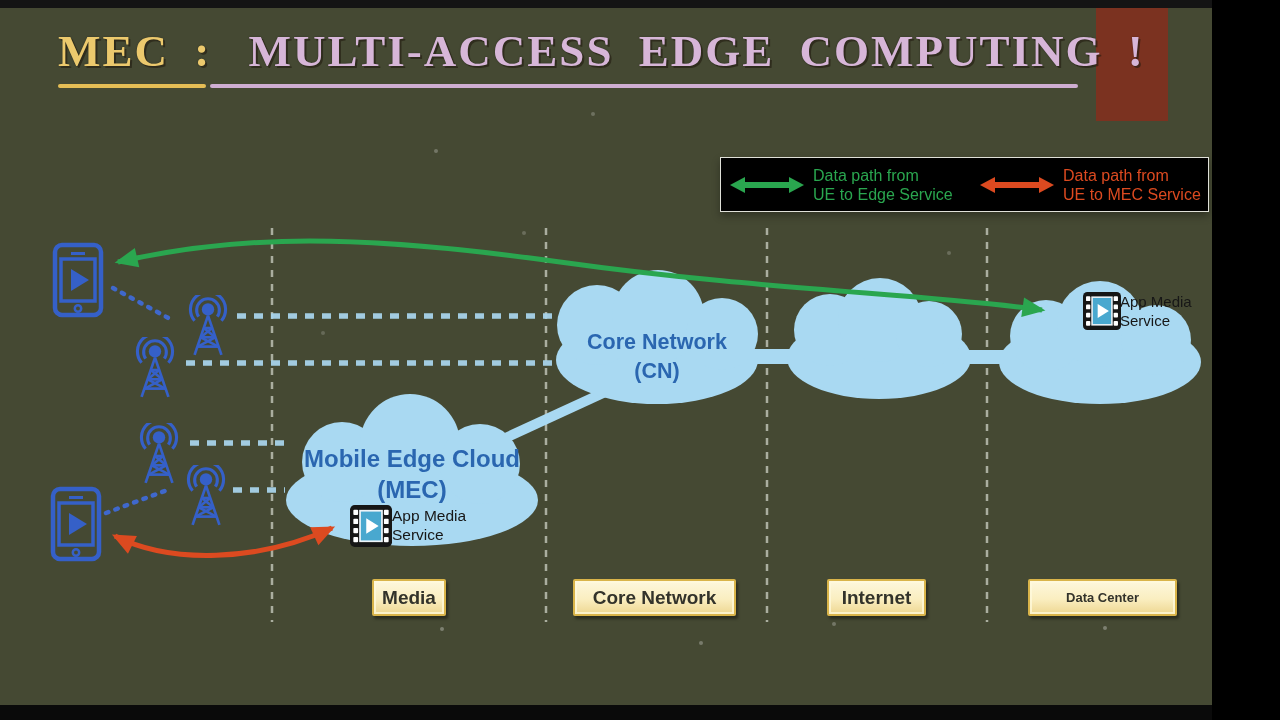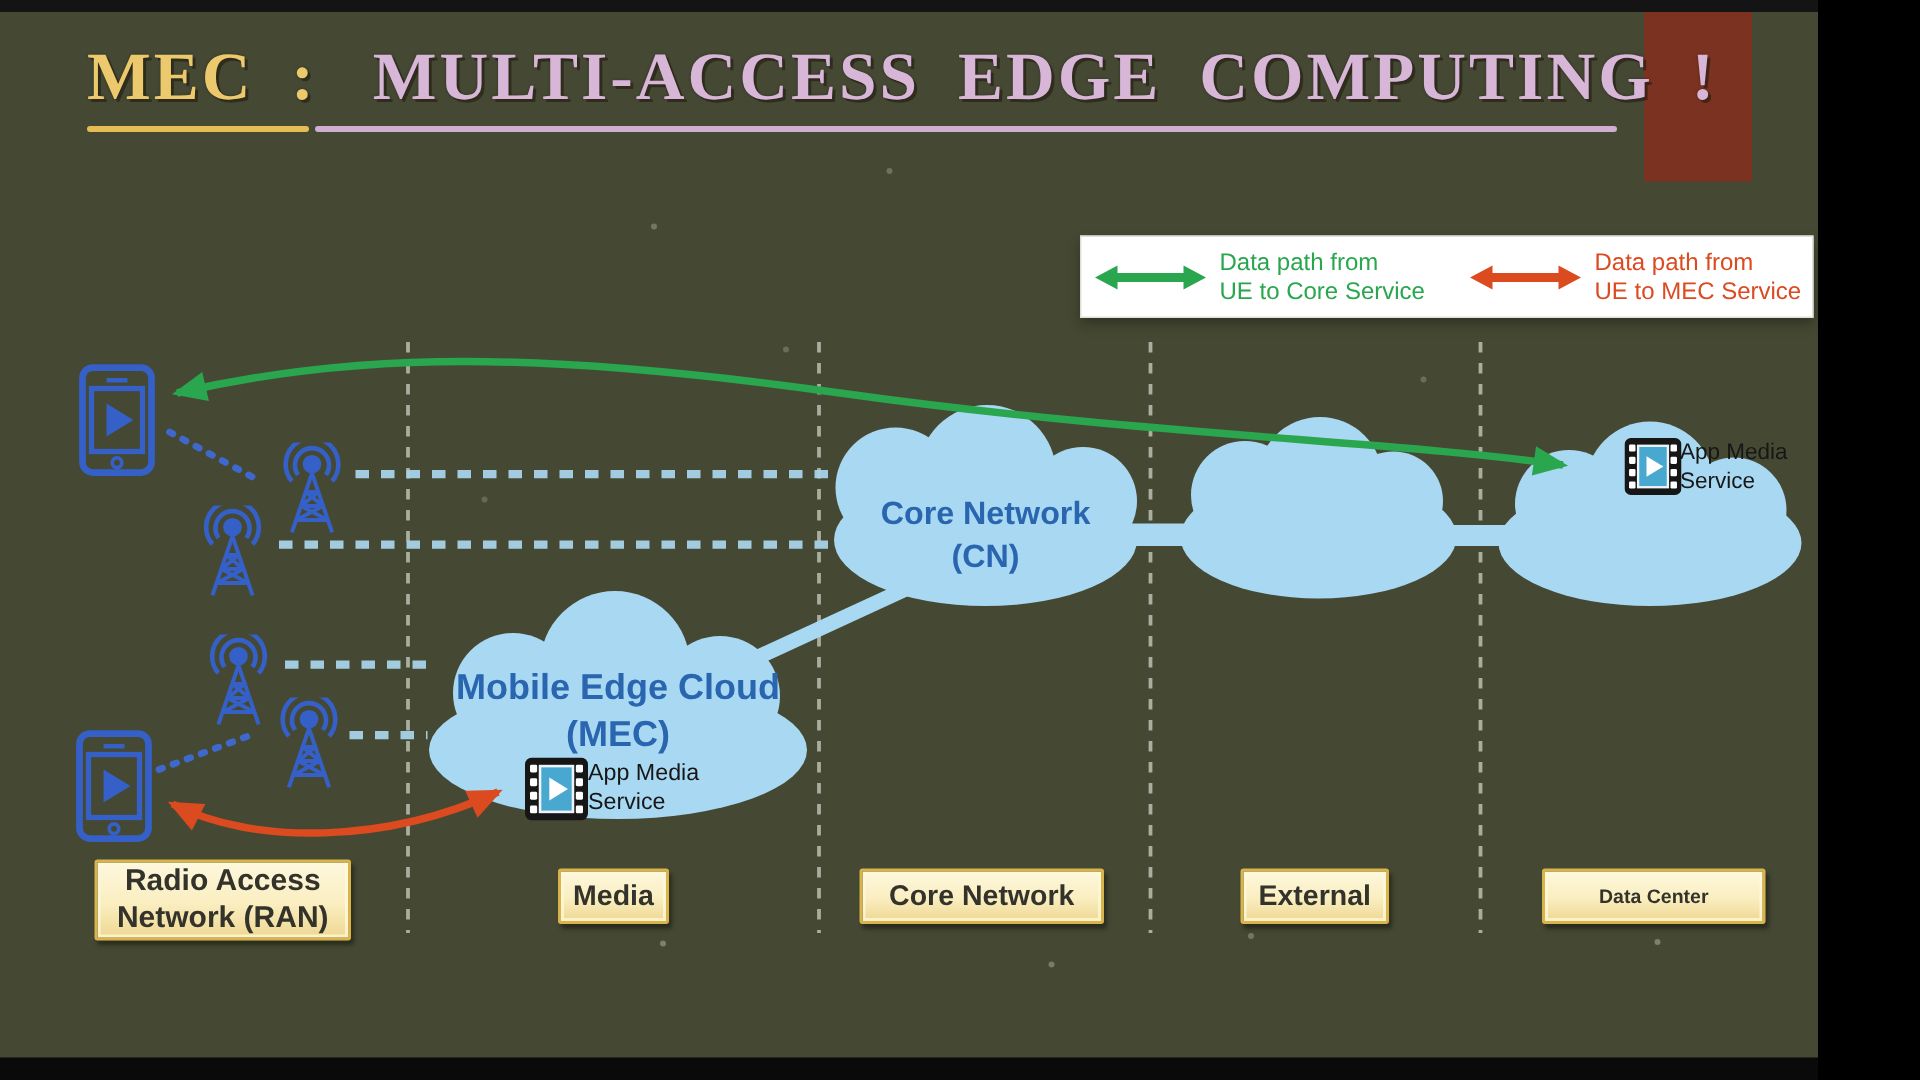--- a/index.html
+++ b/index.html
@@ -54,21 +54,21 @@
   .svc-cloud-icon{left:1083px;top:292px;}
   .svc-cloud-text{left:1120px;top:292px;width:98px;}
   
   .device{position:absolute;}
   .phone-top{left:52px;top:242px;}
   .phone-bottom{left:50px;top:486px;}
   .ant1{left:181px;top:295px;} .ant2{left:128px;top:337px;}
   .ant3{left:132px;top:423px;} .ant4{left:179px;top:465px;}
   
   .legend{position:absolute;left:720px;top:157px;width:489px;height:55px;
-          background:#ffffff;border:1px solid #dfe0d8;box-sizing:border-box;
+          background:#000000;border:1px solid #dfe0d8;box-sizing:border-box;
           box-shadow:0 4px 8px rgba(0,0,0,.3);display:flex;align-items:center;}
   .legend-item{display:flex;align-items:center;}
   .legend-item.first{margin-left:8px;width:250px;}
   .legend-text{font-size:16px;line-height:19px;margin-left:8px;}
   .legend-text.green{color:#2aa64f;}
   .legend-text.red{color:#dc4a20;}
   
   .zone{position:absolute;display:flex;flex-direction:column;align-items:center;justify-content:center;
         background:linear-gradient(180deg,#fdf7dd 0%,#faeec0 55%,#eed792 100%);
         border:2px solid #d9b44a;box-sizing:border-box;border-radius:2px;
@@ -165,21 +165,21 @@
 
   <div class="legend">
     <div class="legend-item first">
       <svg width="76" height="20" viewBox="0 0 76 20">
         <line x1="12" y1="10" x2="64" y2="10" stroke="#2aa64f" stroke-width="6"></line>
         <polygon points="16,2 1,10 16,18" fill="#2aa64f"></polygon>
         <polygon points="60,2 75,10 60,18" fill="#2aa64f"></polygon>
       </svg>
       <div class="legend-text green">
         <div>Data path from</div>
-        <div>UE to Core Service</div>
+        <div>UE to Edge Service</div>
       </div>
     </div>
     <div class="legend-item">
       <svg width="76" height="20" viewBox="0 0 76 20">
         <line x1="12" y1="10" x2="64" y2="10" stroke="#dc4a20" stroke-width="6"></line>
         <polygon points="16,2 1,10 16,18" fill="#dc4a20"></polygon>
         <polygon points="60,2 75,10 60,18" fill="#dc4a20"></polygon>
       </svg>
       <div class="legend-text red">
         <div>Data path from</div>
@@ -310,29 +310,25 @@
       <line x1="22" y1="32" x2="30" y2="32"></line>
         <line x1="19" y1="41" x2="33" y2="41"></line>
         <line x1="16" y1="50" x2="36" y2="50"></line>
       <line x1="22" y1="32" x2="33" y2="41"></line>
         <line x1="30" y1="32" x2="19" y2="41"></line>
       <line x1="19" y1="41" x2="36" y2="50"></line>
         <line x1="33" y1="41" x2="16" y2="50"></line>
     </g>
   </svg>
 
-  <div class="zone z-ran">
-    <div>Radio Access</div>
-    <div>Network (RAN)</div>
-  </div>
   <div class="zone z-edge">
     <div>Media</div>
   </div>
   <div class="zone z-core">
     <div>Core Network</div>
   </div>
   <div class="zone z-internet">
-    <div>External</div>
+    <div>Internet</div>
   </div>
   <div class="zone z-datacenter">
     <div>Data Center</div>
   </div>
 </div>
 
 </body></html>

